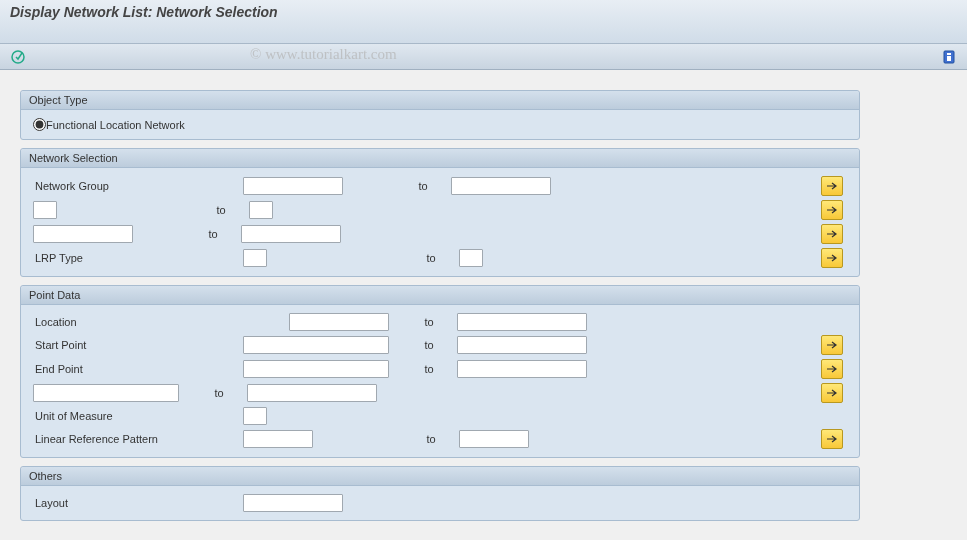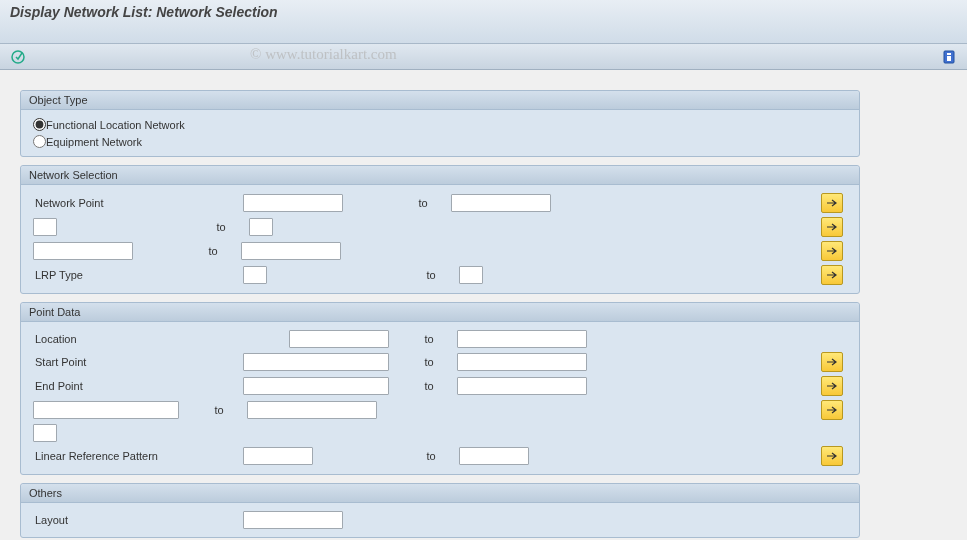--- a/index.html
+++ b/index.html
@@ -164,32 +164,28 @@
 
 <div class="content-area">
 
   <div class="panel">
     <div class="panel-header">Object Type</div>
     <div class="panel-body">
       <div class="radio-row">
         <input type="radio" name="objtype" checked="" style="">
         <label>Functional Location Network</label>
       </div>
-      <div class="radio-row">
-        <input type="radio" name="objtype" style="">
-        <label>Equipment Network</label>
-      </div>
     </div>
   </div>
 
   <div class="panel">
     <div class="panel-header">Network Selection</div>
     <div class="panel-body">
       <div class="form-row">
-        <span class="form-label">Network Point</span>
+        <span class="form-label">Network Group</span>
         <input class="form-input iw-large" style="">
         <span class="to-label">to</span>
         <input class="form-input iw-large" style="">
         <span class="range-btn">
           <svg viewBox="0 0 12 10">
               <path d="M1 5 L9 5 M6 2 L10 5 L6 8" fill="none" stroke="#333" stroke-width="1.2"></path>
             </svg>
         </span>
       </div>
       <div class="form-row">
@@ -262,20 +258,21 @@
         <input class="form-input" style="width: 146px;">
         <span class="to-label" style="margin-left:20px">to</span>
         <input class="form-input" style="width: 130px;">
         <span class="range-btn">
           <svg viewBox="0 0 12 10">
               <path d="M1 5 L9 5 M6 2 L10 5 L6 8" fill="none" stroke="#333" stroke-width="1.2"></path>
             </svg>
         </span>
       </div>
       <div class="form-row">
+        <span class="form-label">Unit of Measure</span>
         <input class="form-input iw-small" style="">
       </div>
       <div class="form-row">
         <span class="form-label">Linear Reference Pattern</span>
         <input class="form-input iw-med70" style="">
         <span class="to-label offset-med70">to</span>
         <input class="form-input iw-med70" style="">
         <span class="range-btn">
           <svg viewBox="0 0 12 10">
               <path d="M1 5 L9 5 M6 2 L10 5 L6 8" fill="none" stroke="#333" stroke-width="1.2"></path>

